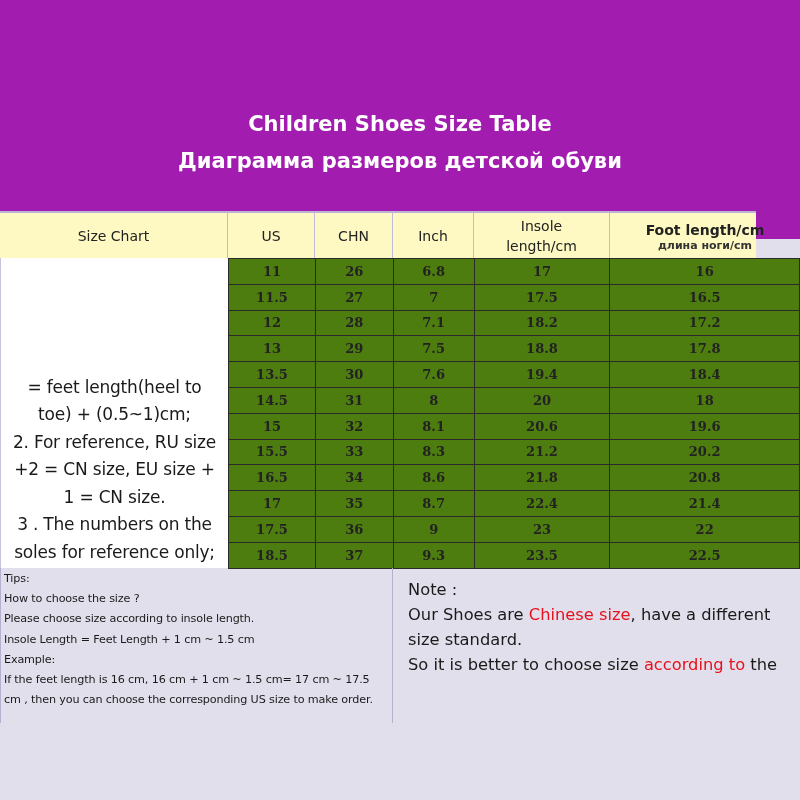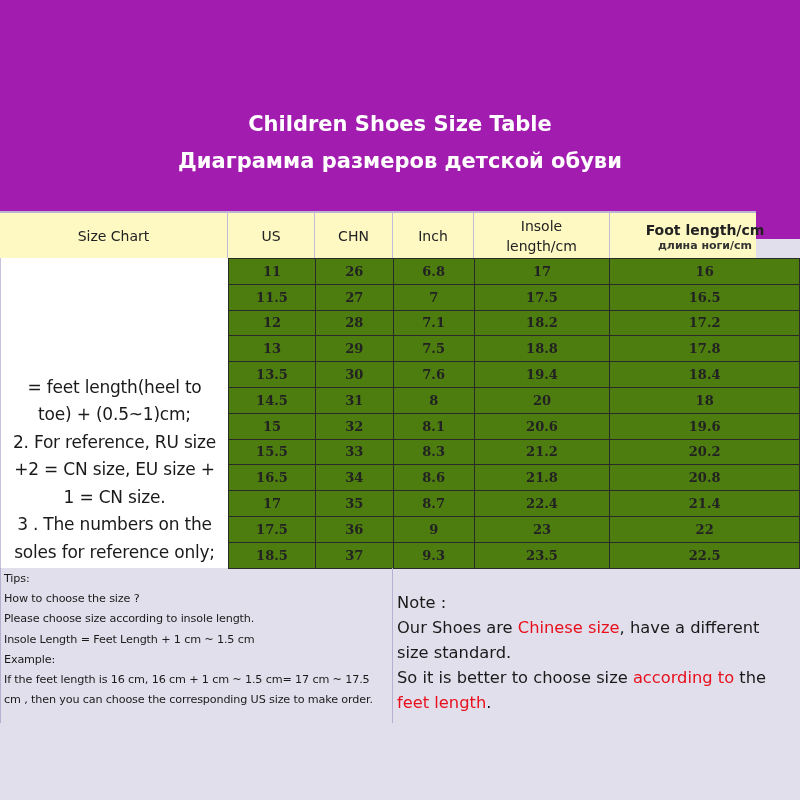--- a/index.html
+++ b/index.html
@@ -11,21 +11,21 @@
   .banner .t2 { top: 149px; }
   .hdr { position: absolute; top: 211px; height: 47px; left: 0; width: 756px; background: #fef9c3; border-top: 2px solid #bdb3d6; }
   .hcell { position: absolute; top: 0; height: 45px; display: flex; flex-direction: column; align-items: center; justify-content: center; border-right: 1px solid #c3b9db; font-size: 14px; color: #222; text-align: center; line-height: 20px; }
   .hcell .sub { font-size: 11px; line-height: 12px; color: #333; }
   .left-note { position: absolute; left: 0; top: 258px; width: 228px; height: 310px; background: #ffffff; border-left: 1px solid #c9c2dc; display: flex; flex-direction: column; justify-content: flex-end; padding-bottom: 2px; }
   .left-note p { font-size: 17px; line-height: 27.5px; text-align: center; color: #1a1a1a; white-space: nowrap; letter-spacing: -0.2px; }
   .grid { position: absolute; left: 228px; top: 258px; width: 572px; border-collapse: collapse; background: #4d7c0f; }
   .grid td { border: 1.5px solid #2a2a2a; height: 25.8px; text-align: center; font-family: "DejaVu Serif", "Liberation Serif", serif; font-weight: bold; font-size: 13px; color: #222; padding: 0; }
   .tips { position: absolute; left: 0; top: 568px; width: 393px; height: 155px; border-left: 1px solid #b7afd0; border-right: 1px solid #b7afd0; padding: 1px 3px; }
   .tips div { font-size: 11.2px; line-height: 20.2px; color: #1a1a1a; white-space: nowrap; letter-spacing: -0.15px; }
-  .note { position: absolute; left: 394px; top: 588px; width: 406px; height: 155px; padding: 2px 3px; }
+  .note { position: absolute; left: 394px; top: 575px; width: 406px; height: 155px; padding: 2px 14px; }
   .note div { font-size: 16.3px; line-height: 25px; color: #1a1a1a; white-space: nowrap; }
   .red { color: #e8101c; }
 </style>
 </head>
 <body>
 
 <div class="banner">
   <div class="t1">Children Shoes Size Table</div>
   <div class="t2">Диаграмма размеров детской обуви</div>
 </div>
@@ -171,16 +171,13 @@
 
 <div class="note">
   <div>Note :</div>
   <div>
     <span>Our Shoes are </span><span class="red">Chinese size</span><span>, have a different</span>
   </div>
   <div>size standard.</div>
   <div>
     <span>So it is better to choose size </span><span class="red">according to</span><span> the</span>
   </div>
-  <div>
-    <span class="red">feet length</span><span>.</span>
-  </div>
 </div>
 
 </body></html>

